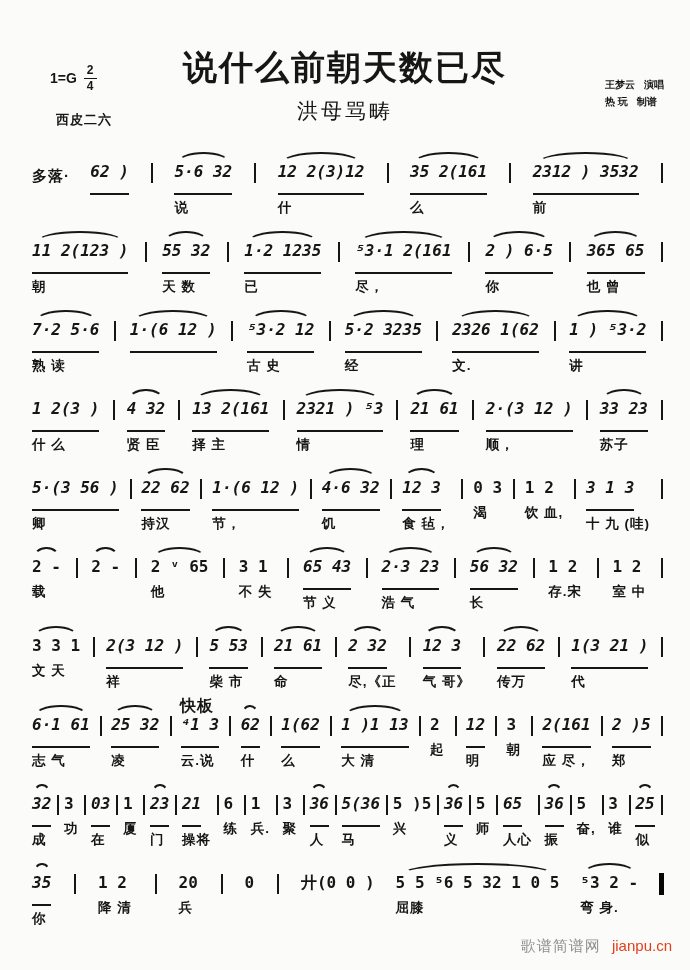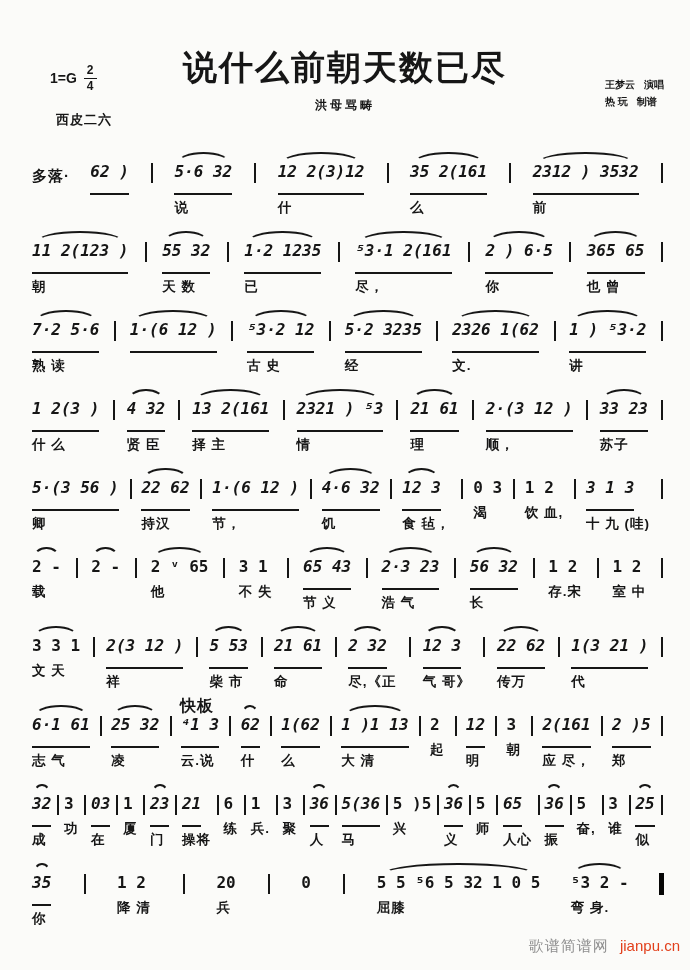--- a/index.html
+++ b/index.html
@@ -4,21 +4,21 @@
 <style>
   html,body{margin:0;padding:0;}
   body{
     width:690px;height:970px;position:relative;overflow:hidden;
     background:#fbfbf9;color:#161616;
     font-family:"Liberation Sans","DejaVu Sans",sans-serif;
   }
   .page{width:100%;height:100%;position:relative;}
   .header{position:relative;height:136px;}
   .title{margin:0;padding-top:45px;text-align:center;font-size:34px;font-weight:bold;letter-spacing:2px;}
-  .subtitle{margin:6px 16px 0;text-align:center;font-size:12px;font-weight:bold;letter-spacing:3px;}
+  .subtitle{margin:6px 16px 0;text-align:center;font-size:21px;font-weight:normal;letter-spacing:3px;}
   .keysig{position:absolute;left:50px;top:64px;font-size:14px;font-weight:bold;display:flex;align-items:center;gap:7px;}
   .frac{display:inline-flex;flex-direction:column;align-items:center;font-size:12px;line-height:1.05;}
   .frac .top{border-bottom:1.5px solid #161616;padding:0 3px 1px;}
   .frac .bot{padding-top:1px;}
   .style-label{position:absolute;left:56px;top:111px;font-weight:bold;font-size:13px;letter-spacing:1px;}
   .credits{position:absolute;right:26px;top:76px;font-size:10px;font-weight:bold;line-height:17px;}
   .credits .role{margin-left:9px;}
   #score{padding:8px 26px 0 32px;}
   .music-line{position:relative;height:79px;padding-top:18px;box-sizing:border-box;}
   .line-body{display:flex;justify-content:space-between;align-items:flex-start;}
@@ -33,21 +33,21 @@
   .arc > .n::before{
     content:"";position:absolute;left:4%;right:4%;top:-10px;height:9px;
     border-top:2px solid #161616;border-left:2px solid transparent;border-right:2px solid transparent;
     border-radius:50% 50% 0 0 / 100% 100% 0 0;
   }
   .sm > .n{font-family:"Liberation Sans","DejaVu Sans",sans-serif;font-size:15px;padding-top:4px;letter-spacing:1px;}
   .l{font-size:13.5px;font-weight:bold;white-space:pre;margin-top:4px;min-height:17px;letter-spacing:1px;}
   .bar{width:2px;height:20px;background:#161616;margin:1px 1px 0 2px;flex:none;}
   .fbar{width:5px;height:22px;background:#060606;margin-top:0;flex:none;}
   .tempo-mark{position:absolute;left:148px;top:-1px;font-weight:bold;font-size:16px;letter-spacing:1px;}
-  .footer{position:absolute;right:10px;bottom:14px;font-size:15px;color:#8f8f8f;letter-spacing:1px;}
+  .footer{position:absolute;right:18px;bottom:14px;font-size:15px;color:#8f8f8f;letter-spacing:1px;}
   .footer .url{color:#e2401c;margin-left:6px;letter-spacing:0;}
 </style>
 </head>
 <body>
 
 <div class="page">
   <div class="header">
     <h1 class="title">说什么前朝天数已尽</h1>
     <div class="keysig">
       <span>1=G</span>
@@ -520,20 +520,24 @@
           <div class="seg">
             <div class="n">20</div>
             <div class="l">兵</div>
           </div>
           <div class="bar"></div>
           <div class="seg">
             <div class="n">0</div>
             <div class="l"></div>
           </div>
           <div class="bar"></div>
+          <div class="seg">
+            <div class="n">廾(0 0 )</div>
+            <div class="l"></div>
+          </div>
           <div class="seg arc">
             <div class="n">5 5 ⁵6 5 32 1 0 5</div>
             <div class="l">屈膝</div>
           </div>
           <div class="seg arc">
             <div class="n">⁵3 2 -</div>
             <div class="l">弯 身.</div>
           </div>
           <div class="fbar"></div>
         </div>

